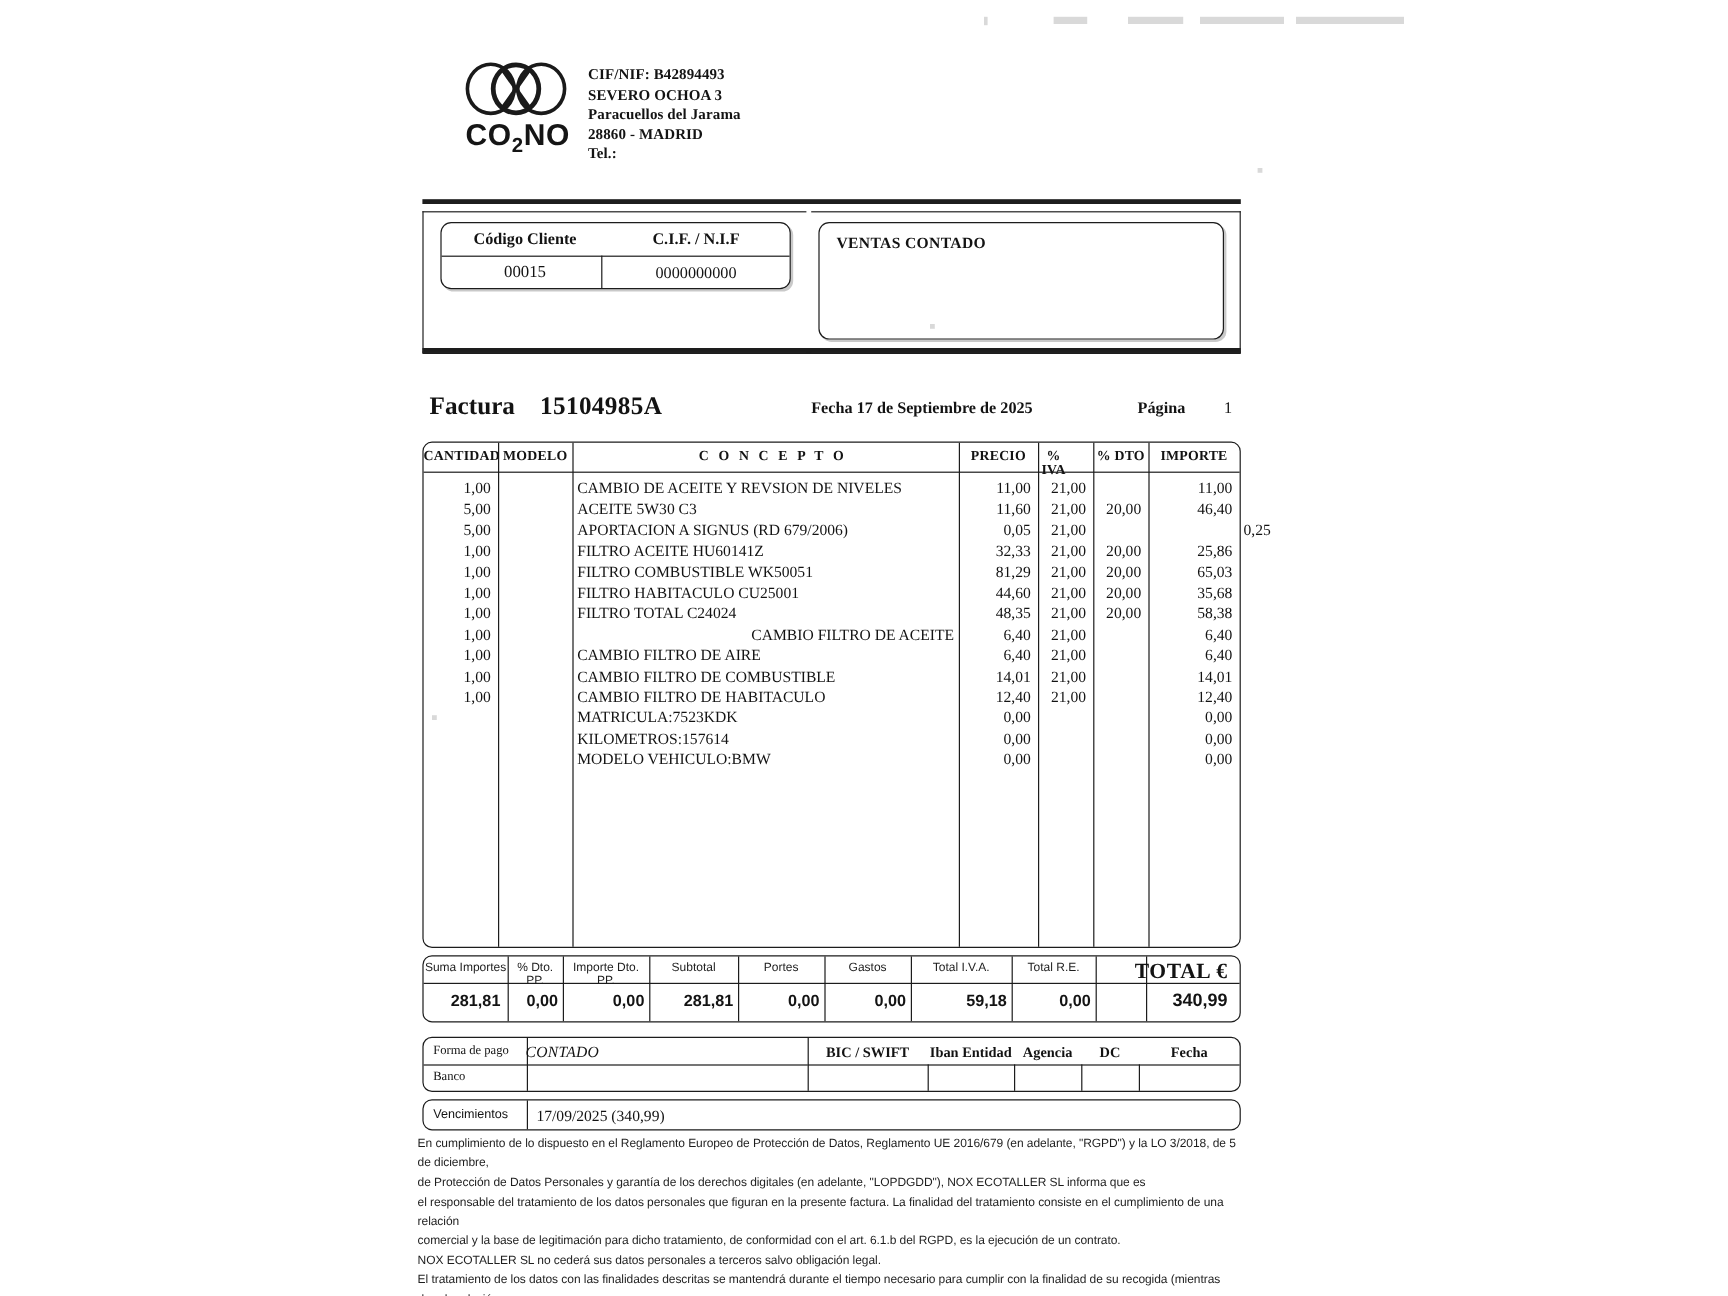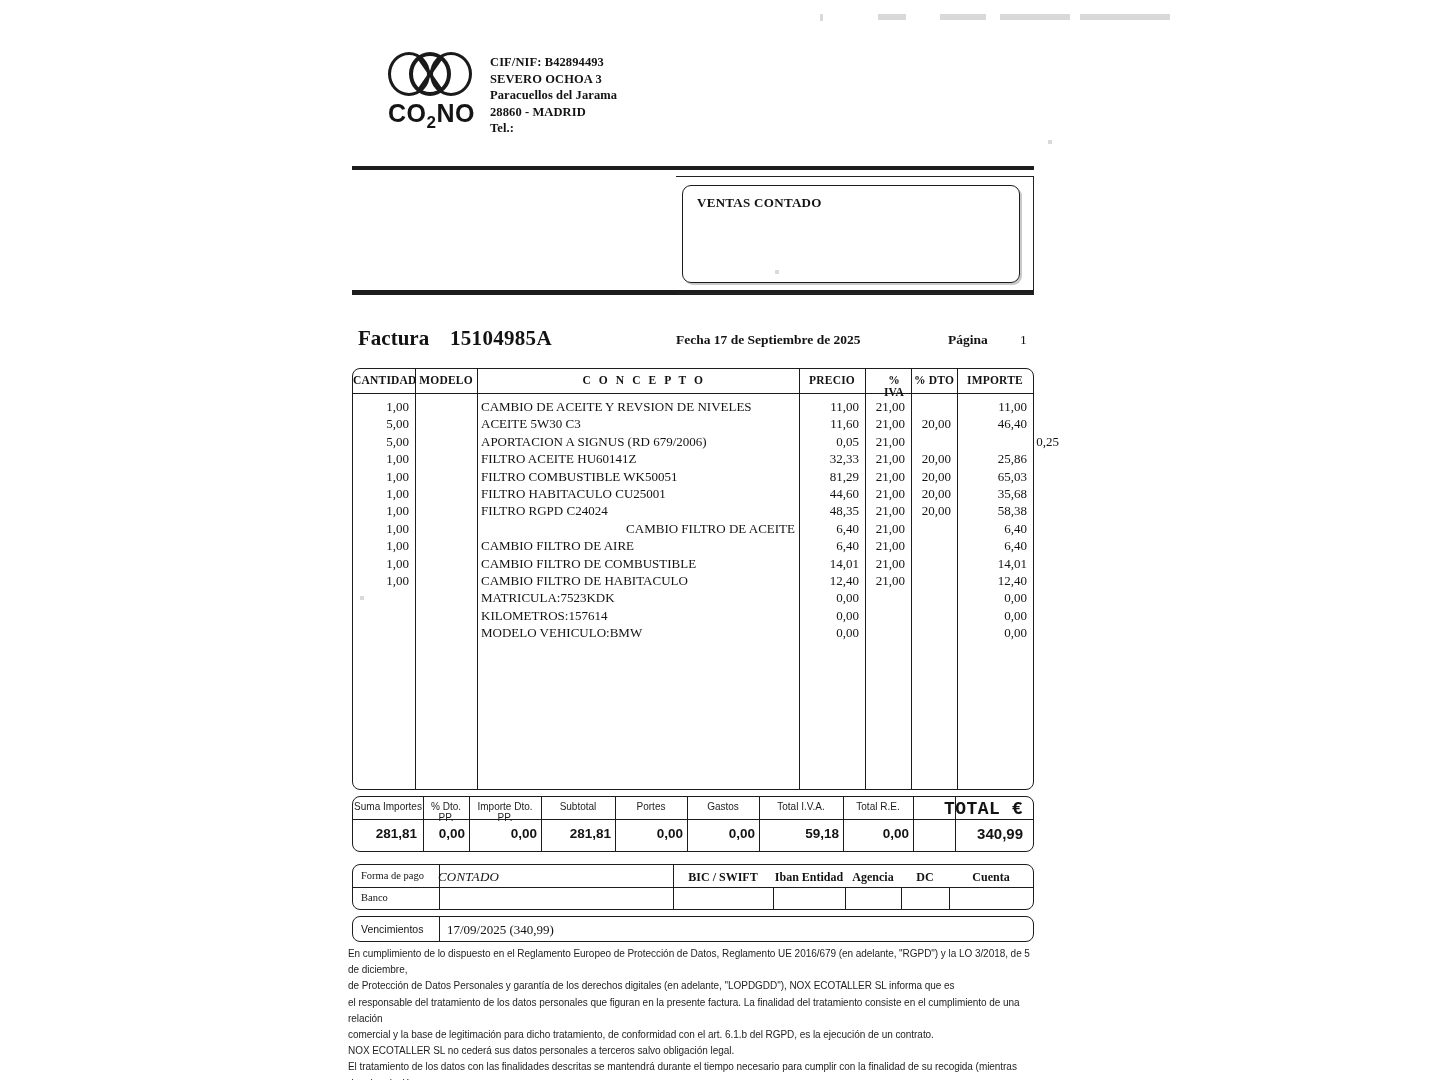--- a/index.html
+++ b/index.html
@@ -130,21 +130,21 @@
     font-family: "Liberation Sans", sans-serif;
     font-size: 10px; color: #1d1d1d;
   }
   .tot-v {
     position: absolute; top: 29px; text-align: right;
     font-family: "Liberation Sans", sans-serif;
     font-size: 13.5px; font-weight: bold;
   }
   .tot-euro {
     position: absolute; top: 2px; right: 10px;
-    font-family: Liberation Mono, monospace;
+    font-family: Liberation Serif, serif;
     font-size: 18px; font-weight: bold; letter-spacing: .5px;
   }
   .tot-grand {
     position: absolute; top: 28px; right: 10px;
     font-family: "Liberation Sans", sans-serif;
     font-size: 15px; font-weight: bold;
   }
 
   
   .pay {
@@ -215,20 +215,30 @@
       <div class="company-line">SEVERO OCHOA 3</div>
       <div class="company-line">Paracuellos del Jarama</div>
       <div class="company-line">28860 - MADRID</div>
       <div class="company-line">Tel.:</div>
     </div>
   </div>
 
   <div class="rule-thick" style="top:166px;"></div>
   <div class="rule-thick" style="top:290px;height:5px;"></div>
 
+  <div class="client-outer">
+    <div class="client-inner">
+      <div class="divider-h"></div>
+      <div class="divider-v"></div>
+      <div class="ci-cell ci-h1">Código Cliente</div>
+      <div class="ci-cell ci-h2">C.I.F. / N.I.F</div>
+      <div class="ci-cell ci-v1">00015</div>
+      <div class="ci-cell ci-v2">0000000000</div>
+    </div>
+  </div>
 
   <div class="ventas-outer">
     <div class="ventas-inner">
       <div class="ventas-label">VENTAS CONTADO</div>
     </div>
   </div>
 
   <div class="factura-row">
     <span class="fact-label">Factura</span>
     <span class="fact-num">15104985A</span>
@@ -243,21 +253,21 @@
     <div class="vline" style="left:446px;"></div>
     <div class="vline" style="left:512px;"></div>
     <div class="vline" style="left:558px;"></div>
     <div class="vline" style="left:604px;"></div>
     <div class="hhead"></div>
 
     <div class="th" style="left:0;width:62px;">CANTIDAD</div>
     <div class="th" style="left:62px;width:62px;">MODELO</div>
     <div class="th concepto" style="left:124px;width:322px;padding-left:12px;">C O N C E P T O</div>
     <div class="th" style="left:446px;width:66px;">PRECIO</div>
-    <div class="th" style="left:508px;width:46px;padding-left:20px;">% IVA</div>
+    <div class="th" style="left:492px;width:46px;padding-left:20px;">% IVA</div>
     <div class="th" style="left:558px;width:46px;">% DTO</div>
     <div class="th" style="left:604px;width:76px;">IMPORTE</div>
 
     <div id="rows-host">
         <div class="rowtext num" style="left: 0px; top: 30px; width: 56px;">1,00</div>
         <div class="rowtext " style="left: 128px; top: 30px; width: 314px;">CAMBIO DE ACEITE Y REVSION DE NIVELES</div>
         <div class="rowtext num" style="left: 446px; top: 30px; width: 60px;">11,00</div>
         <div class="rowtext num" style="left: 512px; top: 30px; width: 40px;">21,00</div>
         <div class="rowtext num" style="left: 604px; top: 30px; width: 70px;">11,00</div>
         <div class="rowtext num" style="left: 0px; top: 47.4px; width: 56px;">5,00</div>
@@ -283,21 +293,21 @@
         <div class="rowtext num" style="left: 512px; top: 99.6px; width: 40px;">21,00</div>
         <div class="rowtext num" style="left: 558px; top: 99.6px; width: 40px;">20,00</div>
         <div class="rowtext num" style="left: 604px; top: 99.6px; width: 70px;">65,03</div>
         <div class="rowtext num" style="left: 0px; top: 117px; width: 56px;">1,00</div>
         <div class="rowtext " style="left: 128px; top: 117px; width: 314px;">FILTRO HABITACULO CU25001</div>
         <div class="rowtext num" style="left: 446px; top: 117px; width: 60px;">44,60</div>
         <div class="rowtext num" style="left: 512px; top: 117px; width: 40px;">21,00</div>
         <div class="rowtext num" style="left: 558px; top: 117px; width: 40px;">20,00</div>
         <div class="rowtext num" style="left: 604px; top: 117px; width: 70px;">35,68</div>
         <div class="rowtext num" style="left: 0px; top: 134.4px; width: 56px;">1,00</div>
-        <div class="rowtext " style="left: 128px; top: 134.4px; width: 314px;">FILTRO RGPD C24024</div>
+        <div class="rowtext " style="left: 128px; top: 134.4px; width: 314px;">FILTRO TOTAL C24024</div>
         <div class="rowtext num" style="left: 446px; top: 134.4px; width: 60px;">48,35</div>
         <div class="rowtext num" style="left: 512px; top: 134.4px; width: 40px;">21,00</div>
         <div class="rowtext num" style="left: 558px; top: 134.4px; width: 40px;">20,00</div>
         <div class="rowtext num" style="left: 604px; top: 134.4px; width: 70px;">58,38</div>
         <div class="rowtext num" style="left: 0px; top: 151.8px; width: 56px;">1,00</div>
         <div class="rowtext " style="left: 128px; top: 151.8px; width: 314px; text-align: right;">CAMBIO FILTRO DE ACEITE</div>
         <div class="rowtext num" style="left: 446px; top: 151.8px; width: 60px;">6,40</div>
         <div class="rowtext num" style="left: 512px; top: 151.8px; width: 40px;">21,00</div>
         <div class="rowtext num" style="left: 604px; top: 151.8px; width: 70px;">6,40</div>
         <div class="rowtext num" style="left: 0px; top: 169.2px; width: 56px;">1,00</div>
@@ -372,21 +382,21 @@
 
     <div class="pay-lbl" style="left:8px;top:5px;">Forma de pago</div>
     <div class="pay-lbl" style="left:8px;top:27px;">Banco</div>
     <div class="pay-val" style="left:85px;top:4px;font-style:italic;">CONTADO</div>
     <div class="pay-val" style="left:95px;top:26px;"></div>
 
     <div class="pay-h" style="left:320px;width:100px;">BIC / SWIFT</div>
     <div class="pay-h" style="left:420px;width:72px;">Iban Entidad</div>
     <div class="pay-h" style="left:492px;width:56px;">Agencia</div>
     <div class="pay-h" style="left:548px;width:48px;">DC</div>
-    <div class="pay-h" style="left:596px;width:84px;">Cuenta</div>
+    <div class="pay-h" style="left:596px;width:84px;">Fecha</div>
   </div>
 
   <div class="venc">
     <div class="vline"></div>
     <div class="venc-lbl">Vencimientos</div>
     <div class="venc-val">17/09/2025 (340,99)</div>
   </div>
 
   <div class="legal">
     <p>En cumplimiento de lo dispuesto en el Reglamento Europeo de Protección de Datos, Reglamento UE 2016/679 (en adelante, "RGPD") y la LO 3/2018, de 5 de diciembre,</p>

